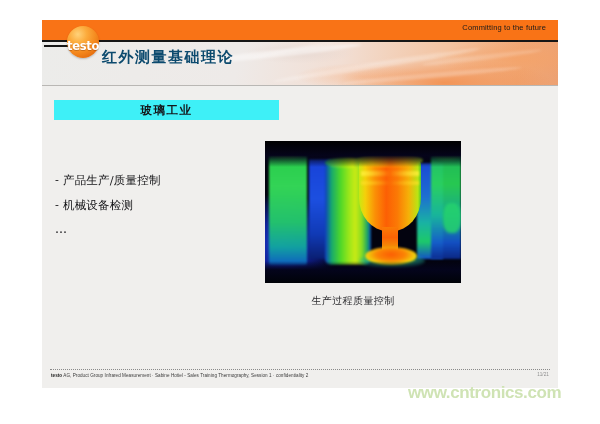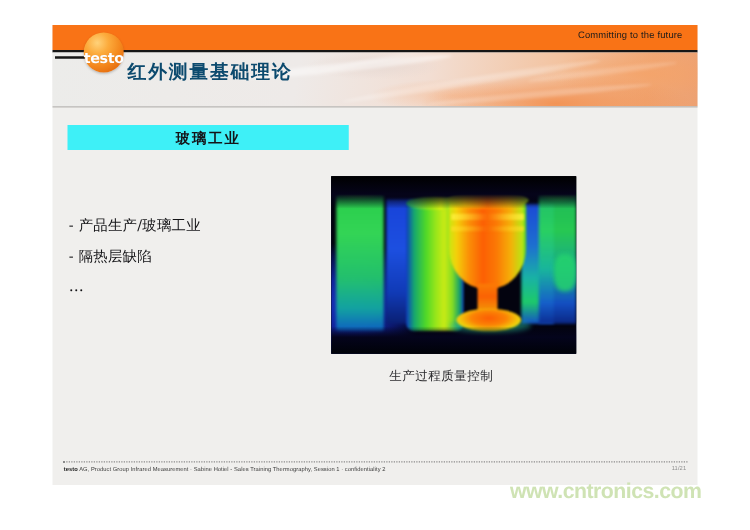--- a/index.html
+++ b/index.html
@@ -422,22 +422,22 @@
       <div id="logo-sphere"></div>
       <div id="logo-word">testo</div>
     </div>
   </div>
 
   <div id="subtitle-box">
     <span id="subtitle-text">玻璃工业</span>
   </div>
 
   <div id="bullets">
-    <div class="bullet">- 产品生产/玻璃工业</div>
-    <div class="bullet">- 隔热层缺陷</div>
+    <div class="bullet">- 产品生产/质量控制</div>
+    <div class="bullet">- 机械设备检测</div>
     <div class="bullet ellipsis">…</div>
   </div>
 
   <div id="thermal-wrap">
     <div id="thermal">
       <div class="bg-field"></div>
       <div class="tp col-left2"></div>
       <div class="tp col-left"></div>
       <div class="tp col-left-cap"></div>
       <div class="tp blob-ul"></div>

